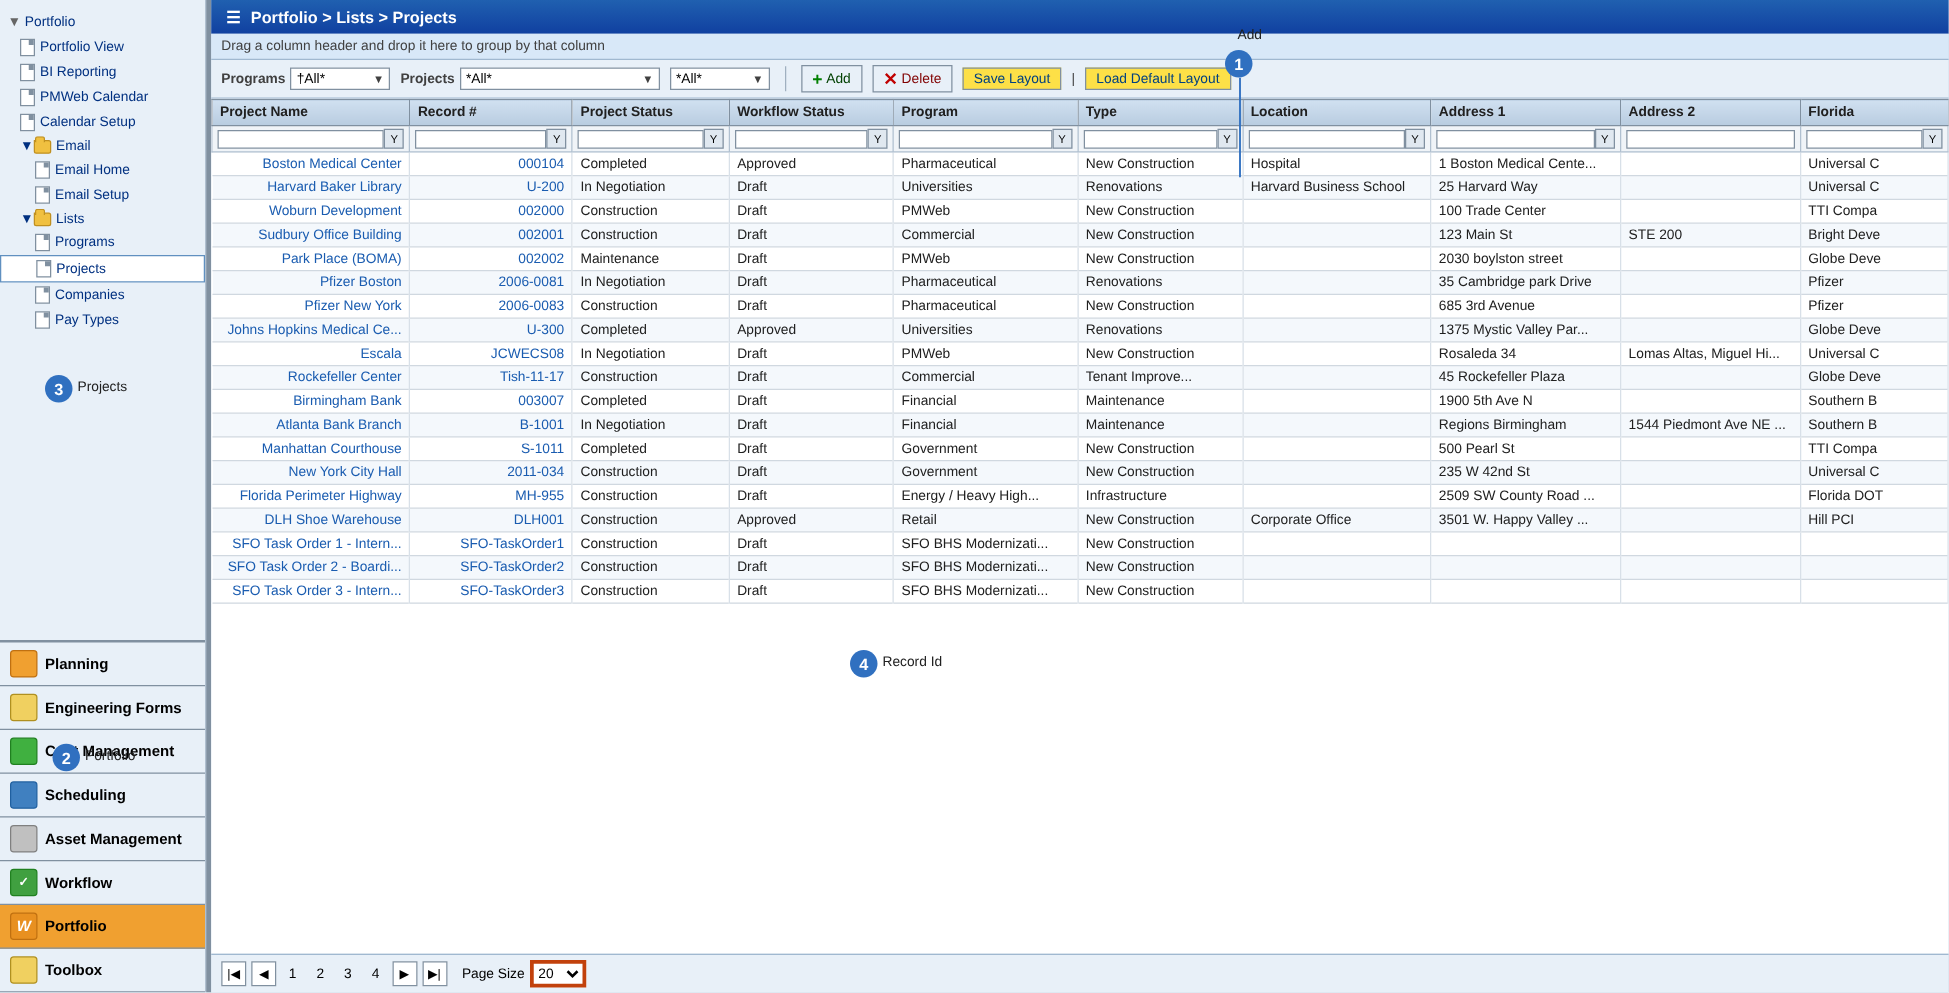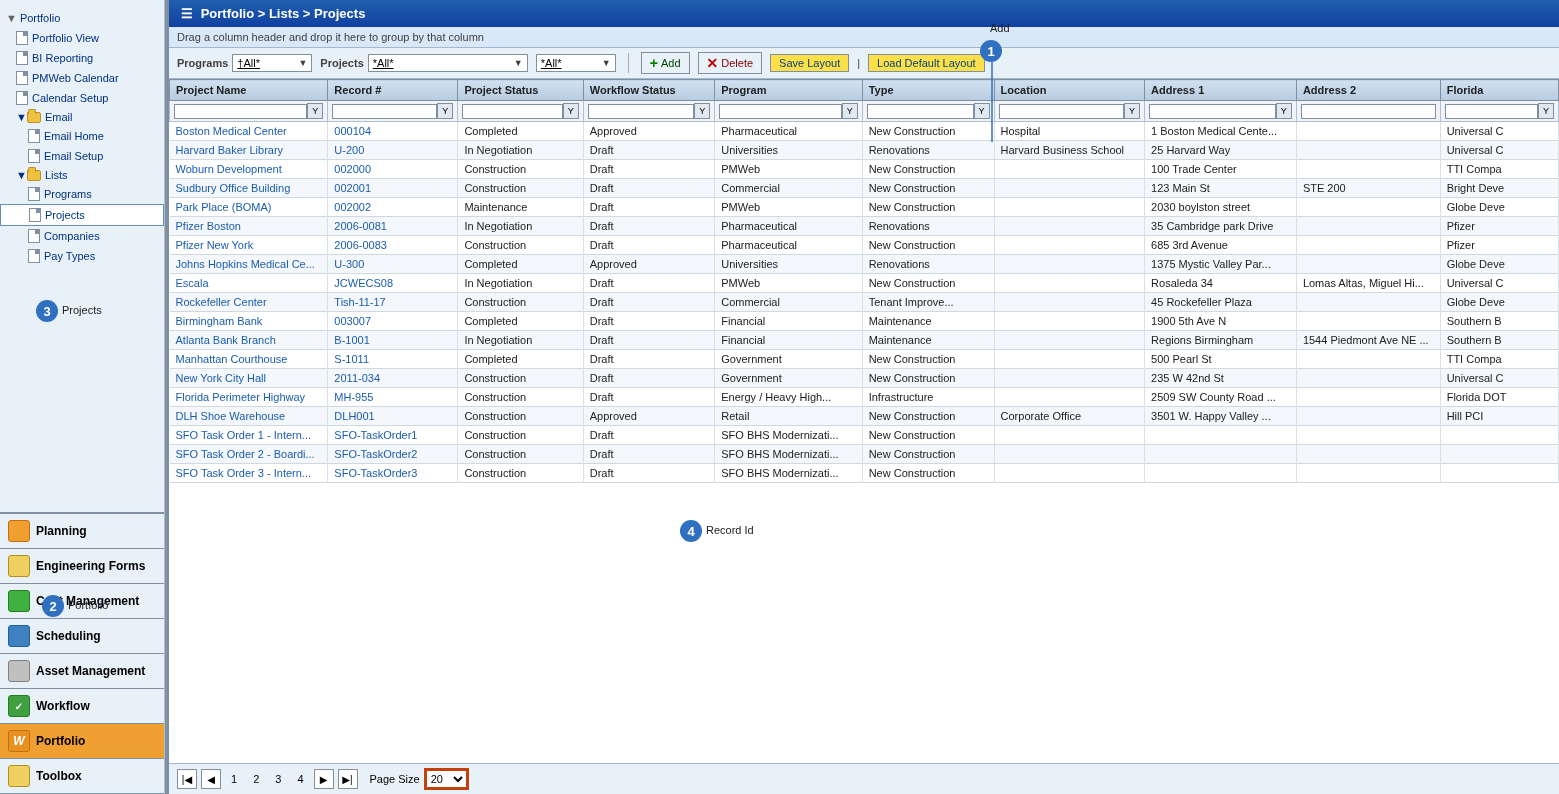--- a/index.html
+++ b/index.html
@@ -32,41 +32,41 @@
     .title-bar .menu-icon { margin-right: 8px; cursor: pointer; }
 
     
     .sub-header { background: #d8e8f8; border-bottom: 1px solid #a0b8d0; padding: 4px 8px; font-size: 11px; color: #404040; }
 
     
     .toolbar { background: #e8f0f8; border-bottom: 1px solid #a0b8d0; padding: 4px 8px; display: flex; align-items: center; gap: 8px; }
     .toolbar-group { display: flex; align-items: center; gap: 4px; }
     .toolbar-label { font-size: 11px; color: #404040; font-weight: bold; }
     .toolbar-select { display: flex; align-items: center; border: 1px solid #8090a0; background: white; padding: 2px 4px; font-size: 11px; min-width: 80px; cursor: pointer; }
-    .toolbar-select .value { flex: 1; text-decoration: underline; }
+    .toolbar-select .value { flex: 1; }
     .toolbar-select .arrow { color: #404040; font-size: 9px; margin-left: 4px; }
     .toolbar-separator { width: 1px; height: 20px; background: #a0b0c0; margin: 0 4px; }
     .btn-add { display: flex; align-items: center; gap: 3px; padding: 2px 8px; background: #e8f0f8; border: 1px solid #8090a0; cursor: pointer; color: #004000; font-size: 11px; }
     .btn-add .plus { color: #008000; font-weight: bold; font-size: 14px; }
     .btn-delete { display: flex; align-items: center; gap: 3px; padding: 2px 8px; background: #e8f0f8; border: 1px solid #8090a0; cursor: pointer; color: #800000; font-size: 11px; }
     .btn-delete .x { color: #c00000; font-weight: bold; font-size: 14px; }
     .btn-layout { padding: 2px 8px; background: #fde047; border: 1px solid #8090a0; cursor: pointer; font-size: 11px; color: #004080; }
 
     
     .table-container { flex: 1; overflow: auto; background: white; }
     table { width: 100%; border-collapse: collapse; font-size: 11px; }
     thead tr.header-row th { background: linear-gradient(180deg, #d0e0f0, #b8cce0); border: 1px solid #8090a0; padding: 4px 6px; text-align: left; font-weight: bold; color: #202020; white-space: nowrap; cursor: pointer; position: sticky; top: 0; }
     thead tr.filter-row td { background: #f0f4f8; border: 1px solid #b0c0d0; padding: 2px 4px; }
     .filter-cell { display: flex; align-items: center; }
     .filter-input { border: 1px solid #8090a0; padding: 1px 3px; font-size: 10px; width: 100%; background: white; }
     .filter-btn { width: 16px; height: 16px; background: #e0e8f0; border: 1px solid #8090a0; cursor: pointer; font-size: 9px; display: flex; align-items: center; justify-content: center; flex-shrink: 0; }
     tbody tr { border-bottom: 1px solid #d0d8e0; }
     tbody tr:nth-child(even) { background: #f4f8fc; }
     tbody td { padding: 3px 6px; border-right: 1px solid #d8e0e8; color: #202020; white-space: nowrap; overflow: hidden; max-width: 180px; text-overflow: ellipsis; }
-    .link-cell { color: #1a5cb0; cursor: pointer; }
+    .link-cell { color: #1a5cb0; cursor: pointer; text-align: right; }
 
     
     .pagination { background: #e8f0f8; border-top: 1px solid #a0b8d0; padding: 4px 8px; display: flex; align-items: center; gap: 4px; }
     .page-btn { width: 20px; height: 20px; border: 1px solid #8090a0; background: white; cursor: pointer; display: flex; align-items: center; justify-content: center; font-size: 10px; }
     .page-num { padding: 2px 5px; cursor: pointer; border: 1px solid transparent; }
     .page-size-label { margin-left: 8px; font-size: 11px; }
     .page-size-select { border: 3px solid #c2410c; padding: 1px 0; font-size: 11px; background: white; }
 
     
     ::-webkit-scrollbar { width: 8px; height: 8px; }

